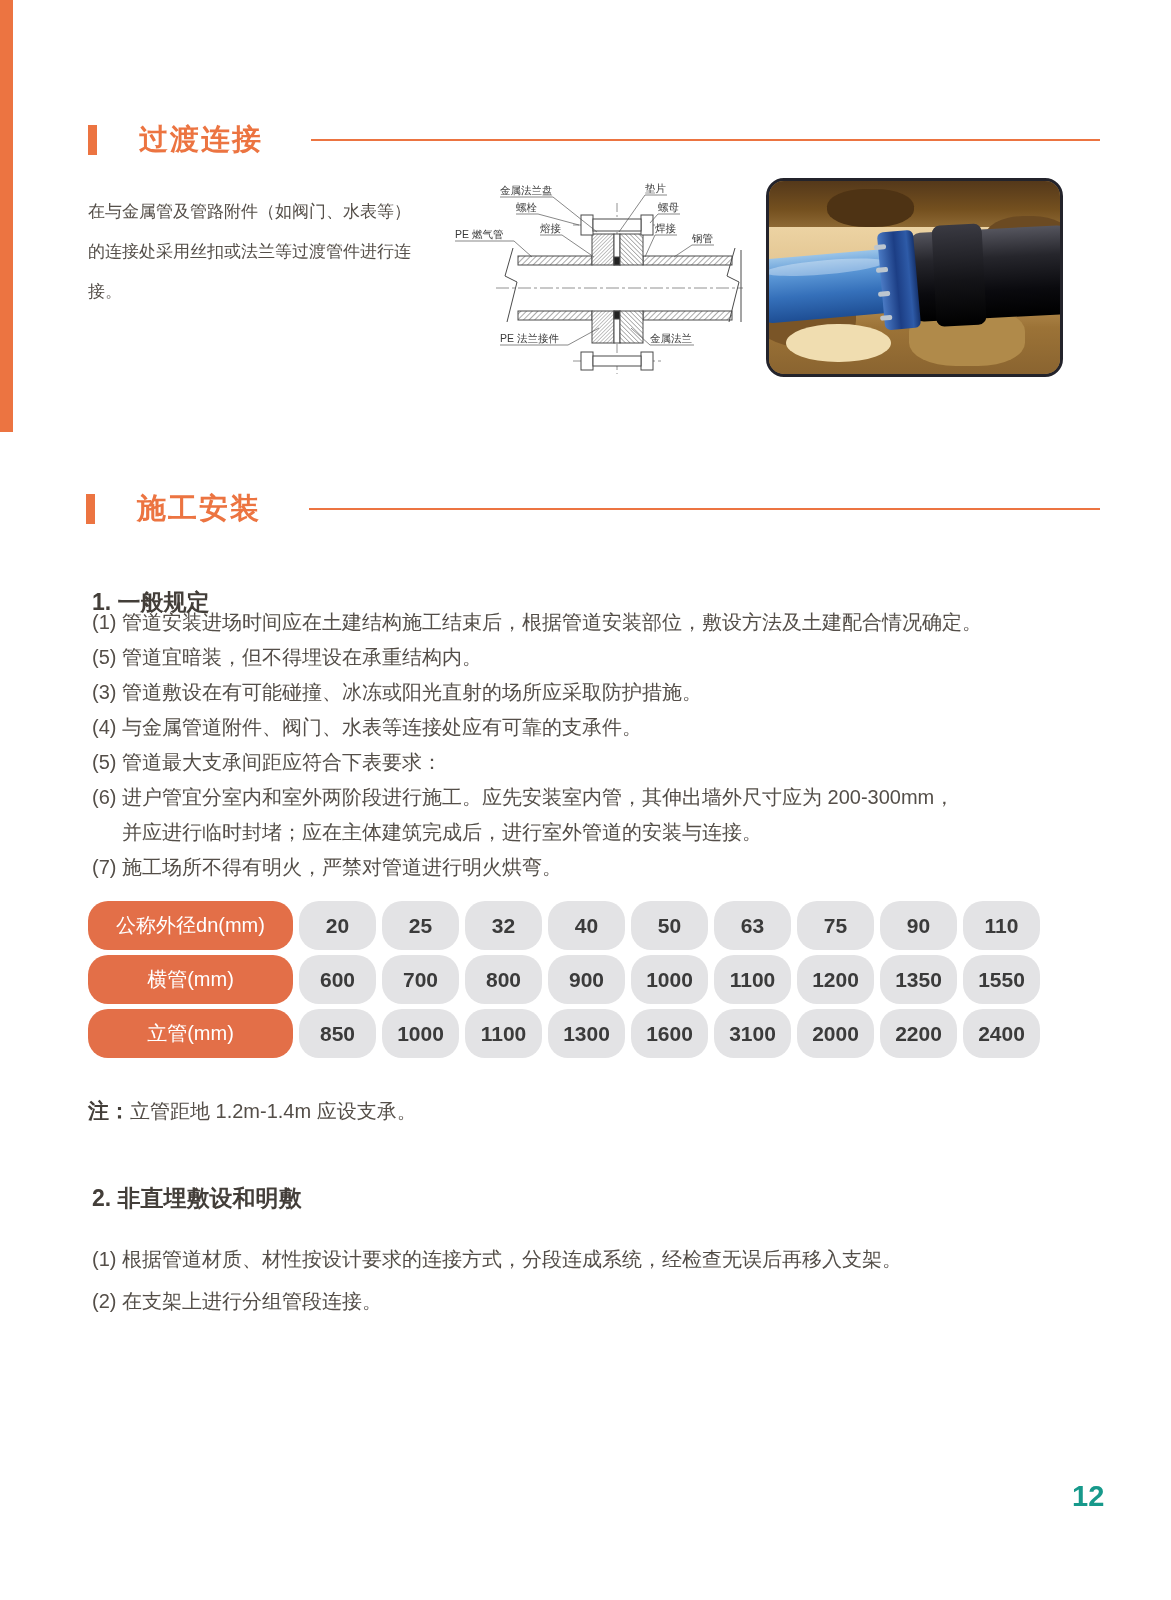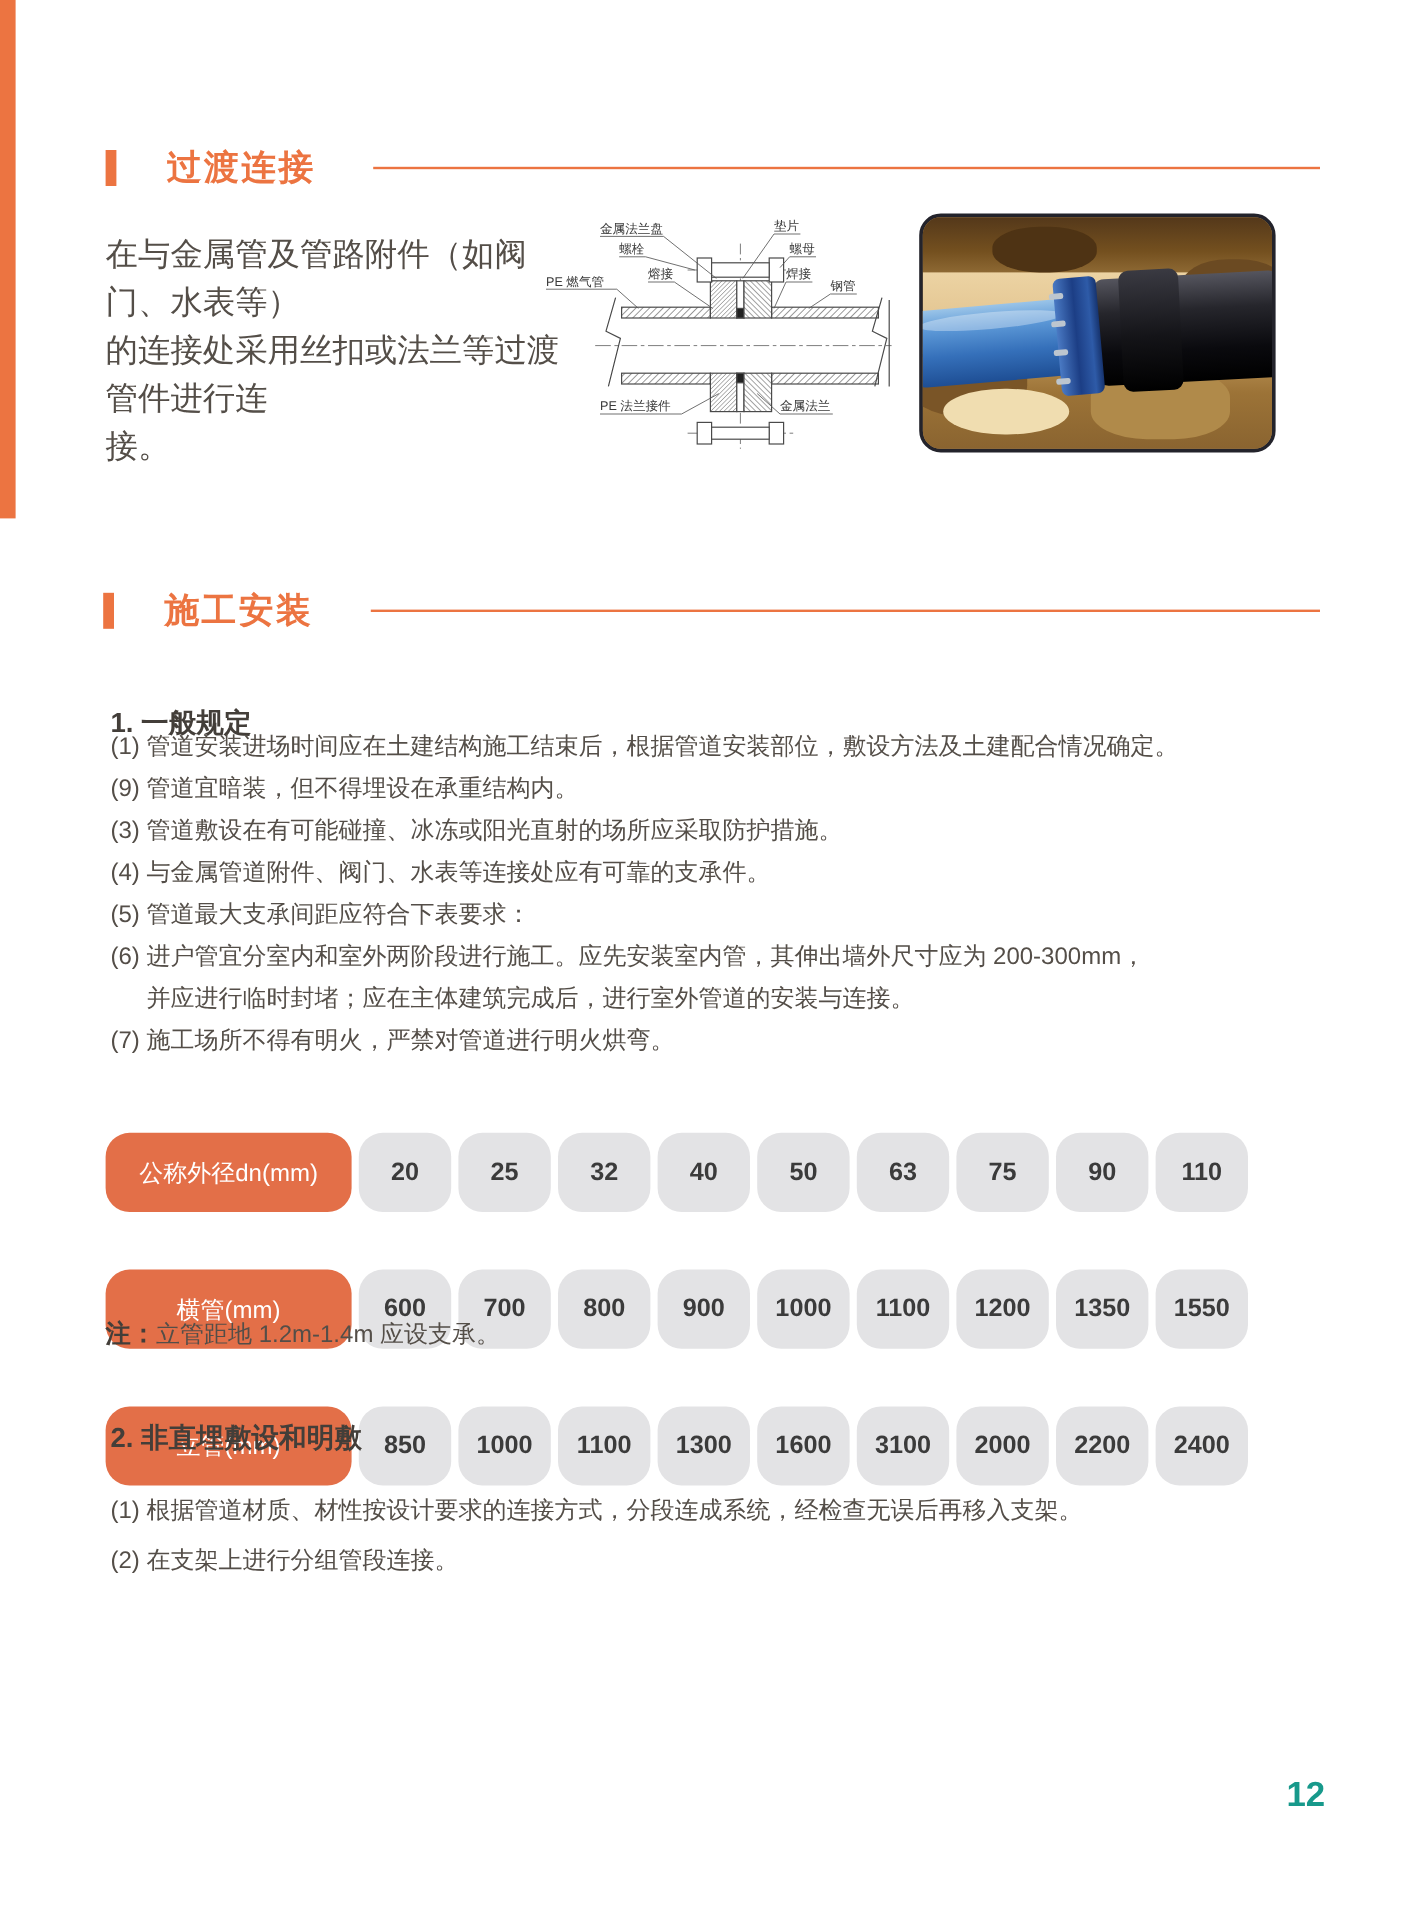--- a/index.html
+++ b/index.html
@@ -12,21 +12,21 @@
   html,body{margin:0;padding:0;background:#fff;}
   body{position:relative;width:1171px;height:1600px;overflow:hidden;
        font-family:"Liberation Sans","DejaVu Sans",sans-serif;color:var(--body);}
   .edge-bar{position:absolute;left:0;top:0;width:13px;height:432px;background:var(--orange);}
   .sec-header{position:absolute;display:flex;align-items:center;gap:28px;}
   .sec-bar{width:9px;height:30px;background:var(--orange);margin-right:14px;flex:0 0 auto;}
   .sec-title{font-size:29px;font-weight:700;color:var(--orange);letter-spacing:2px;white-space:nowrap;}
   .sec-line{flex:1;height:2px;background:var(--orange);margin-left:20px;}
   #hdr1{left:88px;top:120px;width:1012px;}
   #hdr2{left:86px;top:489px;width:1014px;}
-  .para{position:absolute;left:88px;top:192px;width:390px;font-size:27px;line-height:40px;color:var(--body);}
+  .para{position:absolute;left:88px;top:192px;width:390px;font-size:17px;line-height:40px;color:var(--body);}
   .diagram{position:absolute;left:452px;top:170px;width:292px;height:205px;}
   .diagram svg text{font-family:"Liberation Sans","DejaVu Sans",sans-serif;font-size:10.5px;fill:#3A3A3A;}
   
   .photo{position:absolute;left:766px;top:178px;width:297px;height:199px;border-radius:18px;
          overflow:hidden;border:3px solid #23232B;box-sizing:border-box;background:#B08950;}
   .photo>div{position:absolute;}
   .ph-top{left:0;top:0;width:100%;height:27%;background:linear-gradient(180deg,#54381A,#74501F 55%,#96713A);}
   .ph-sand{left:0;top:24%;width:100%;height:35%;background:linear-gradient(180deg,#ECD3A3,#DDBC86);}
   .ph-bottom{left:0;top:56%;width:100%;height:44%;background:linear-gradient(180deg,#C29A5C,#9C7337 45%,#8A6430);}
   .ph-rock1{left:-4%;top:56%;width:34%;height:30%;border-radius:45%;background:#7A5527;}
@@ -53,21 +53,21 @@
   
   .h-sub{position:absolute;font-size:23px;font-weight:700;color:var(--dark);white-space:nowrap;}
   #sub1{left:92px;top:552px;margin-top:35px;}
   #sub2{left:92px;top:1183px;}
   .items{position:absolute;left:92px;top:605px;font-size:20px;line-height:35px;color:var(--body);white-space:nowrap;}
   .items .cont{padding-left:30px;}
   .items2{position:absolute;left:92px;top:1238px;font-size:20px;line-height:42px;color:var(--body);white-space:nowrap;}
   
   .table{position:absolute;left:88px;top:901px;width:952px;display:grid;
          grid-template-columns:205px repeat(9,1fr);column-gap:6px;row-gap:5px;}
-  .tcell{height:66px;border-radius:20px;display:flex;align-items:center;justify-content:center;margin-top:43px;}
+  .tcell{height:49px;border-radius:20px;display:flex;align-items:center;justify-content:center;}
   .tlabel{background:var(--torange);color:#fff;font-size:20px;}
   .tval{background:var(--gray);color:#3B3B3B;font-size:21px;font-weight:bold;}
   .note{position:absolute;left:88px;top:1097px;font-size:20px;color:var(--body);white-space:nowrap;}
   .note .nb{font-weight:700;font-size:21px;color:var(--dark);}
   .pagenum{position:absolute;left:1072px;top:1480px;font-size:29px;font-weight:700;color:#17998B;}
 </style>
 </head>
 <body>
 
 <div class="edge-bar"></div>
@@ -184,21 +184,21 @@
 <div class="sec-header" id="hdr2">
   <div class="sec-bar"></div>
   <div class="sec-title">施工安装</div>
   <div class="sec-line"></div>
 </div>
 
 <div class="h-sub" id="sub1">1. 一般规定</div>
 
 <div class="items">
   <div>(1) 管道安装进场时间应在土建结构施工结束后，根据管道安装部位，敷设方法及土建配合情况确定。</div>
-  <div>(9) 管道宜暗装，但不得埋设在承重结构内。</div>
+  <div>(5) 管道宜暗装，但不得埋设在承重结构内。</div>
   <div>(3) 管道敷设在有可能碰撞、冰冻或阳光直射的场所应采取防护措施。</div>
   <div>(4) 与金属管道附件、阀门、水表等连接处应有可靠的支承件。</div>
   <div>(5) 管道最大支承间距应符合下表要求：</div>
   <div>(6) 进户管宜分室内和室外两阶段进行施工。应先安装室内管，其伸出墙外尺寸应为 200-300mm，</div>
   <div class="cont">并应进行临时封堵；应在主体建筑完成后，进行室外管道的安装与连接。</div>
   <div>(7) 施工场所不得有明火，严禁对管道进行明火烘弯。</div>
 </div>
 
 <div class="table">
   <div class="tcell tlabel">公称外径dn(mm)</div>

